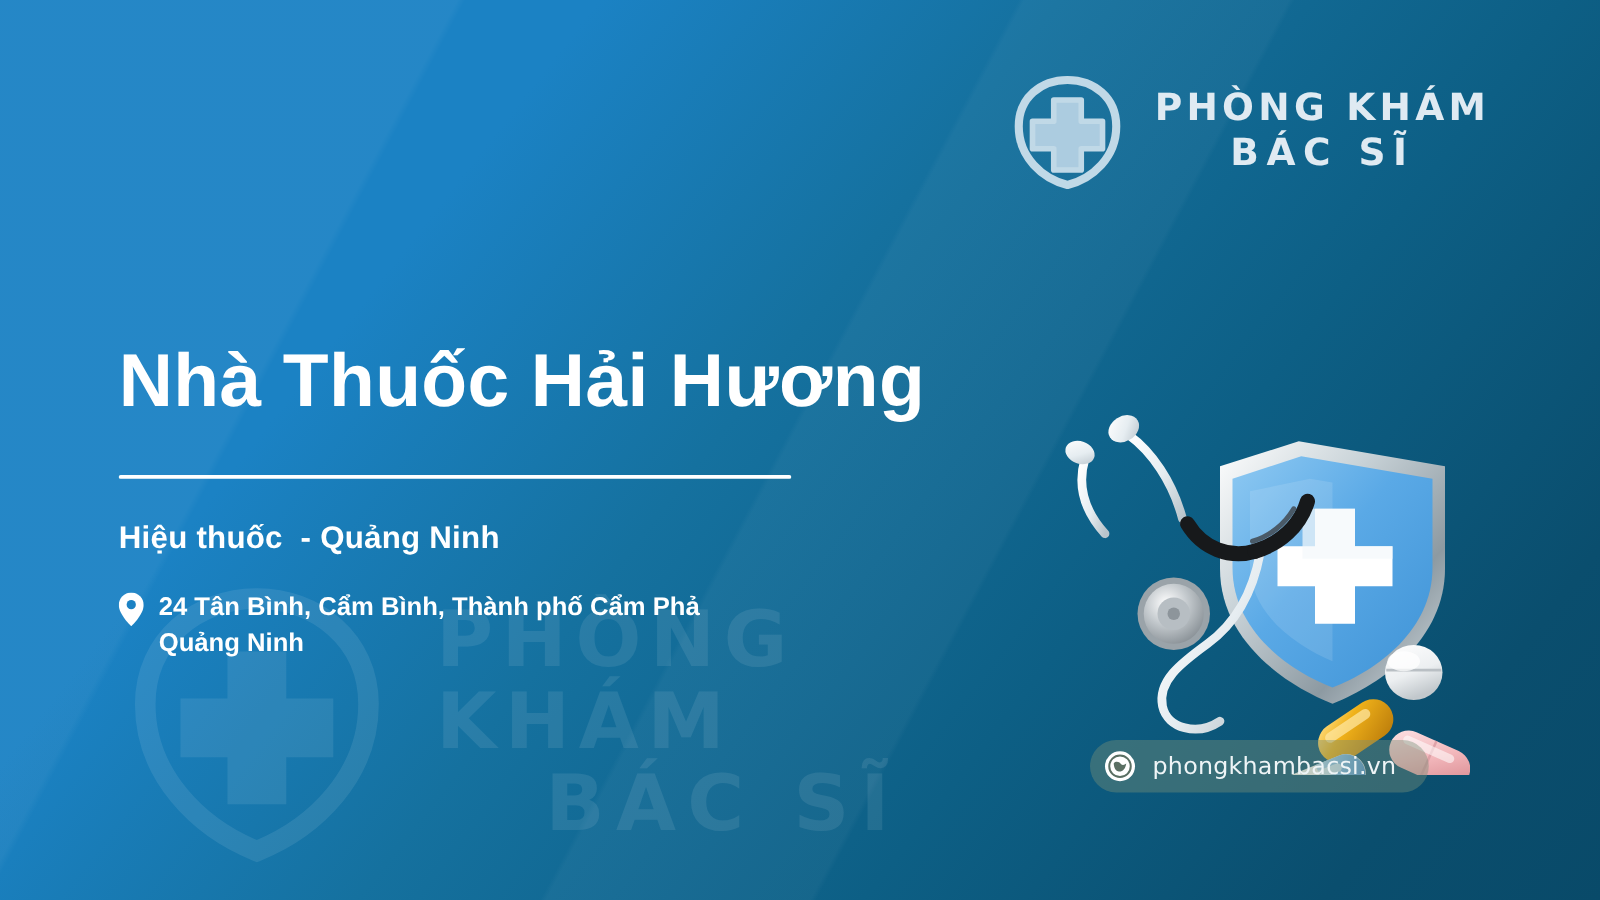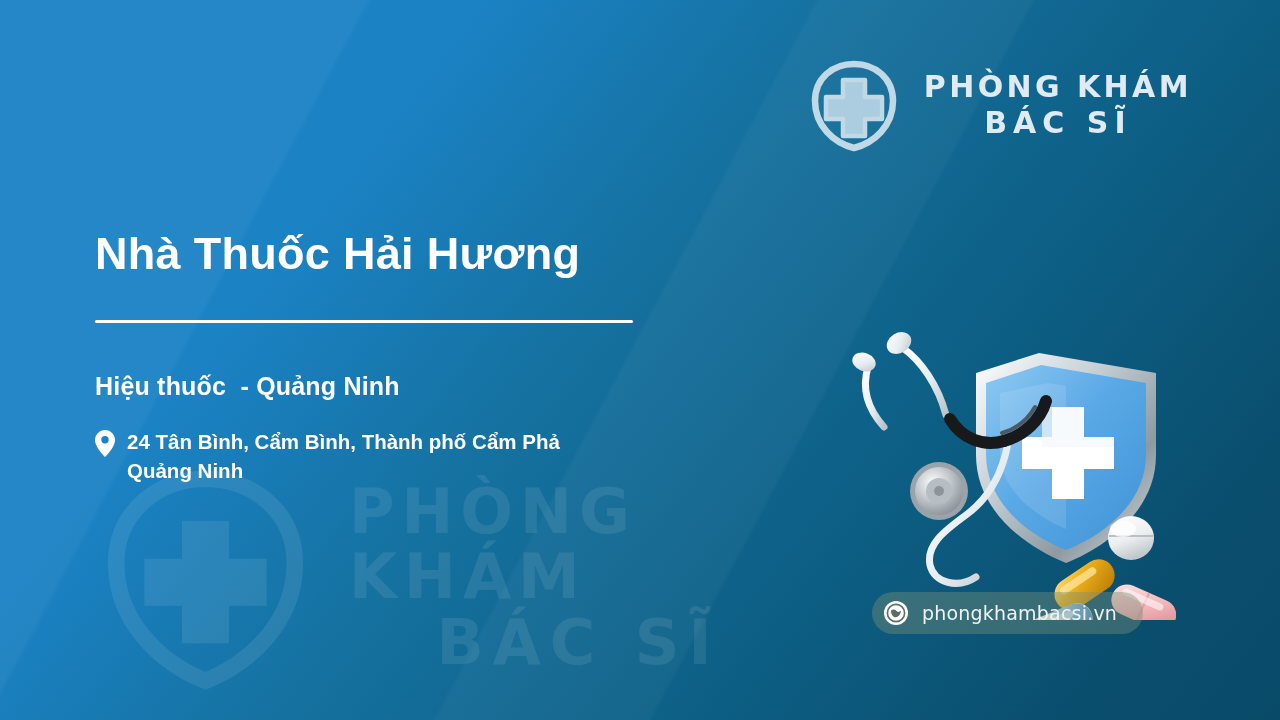--- a/index.html
+++ b/index.html
@@ -61,36 +61,37 @@
     line-height:1.08;
   }
   #brand .brand-l1 { font-size:30px; letter-spacing:3.4px; }
   #brand .brand-l2 { font-size:30px; letter-spacing:6px; margin-top:4px; }
 
   
   #info { position:absolute; left:95px; top:228px; width:720px; }
 
   #page-title {
     color:#ffffff;
-    font-size:45px;
+    font-size:60px;
     font-weight:bold;
     letter-spacing:.3px;
     line-height:1.16;
     white-space:nowrap;
+    margin-top:42px;
   }
 
   #divider {
     margin-top:40px;
     width:538px; height:3px;
     background:#ffffff;
     border-radius:2px;
   }
 
   #subtitle {
-    margin-top:49px;
+    margin-top:33px;
     color:#ffffff;
     font-size:25px;
     font-weight:bold;
     letter-spacing:.2px;
     white-space:pre;
   }
 
   #address-row {
     margin-top:26px;
     display:flex;

